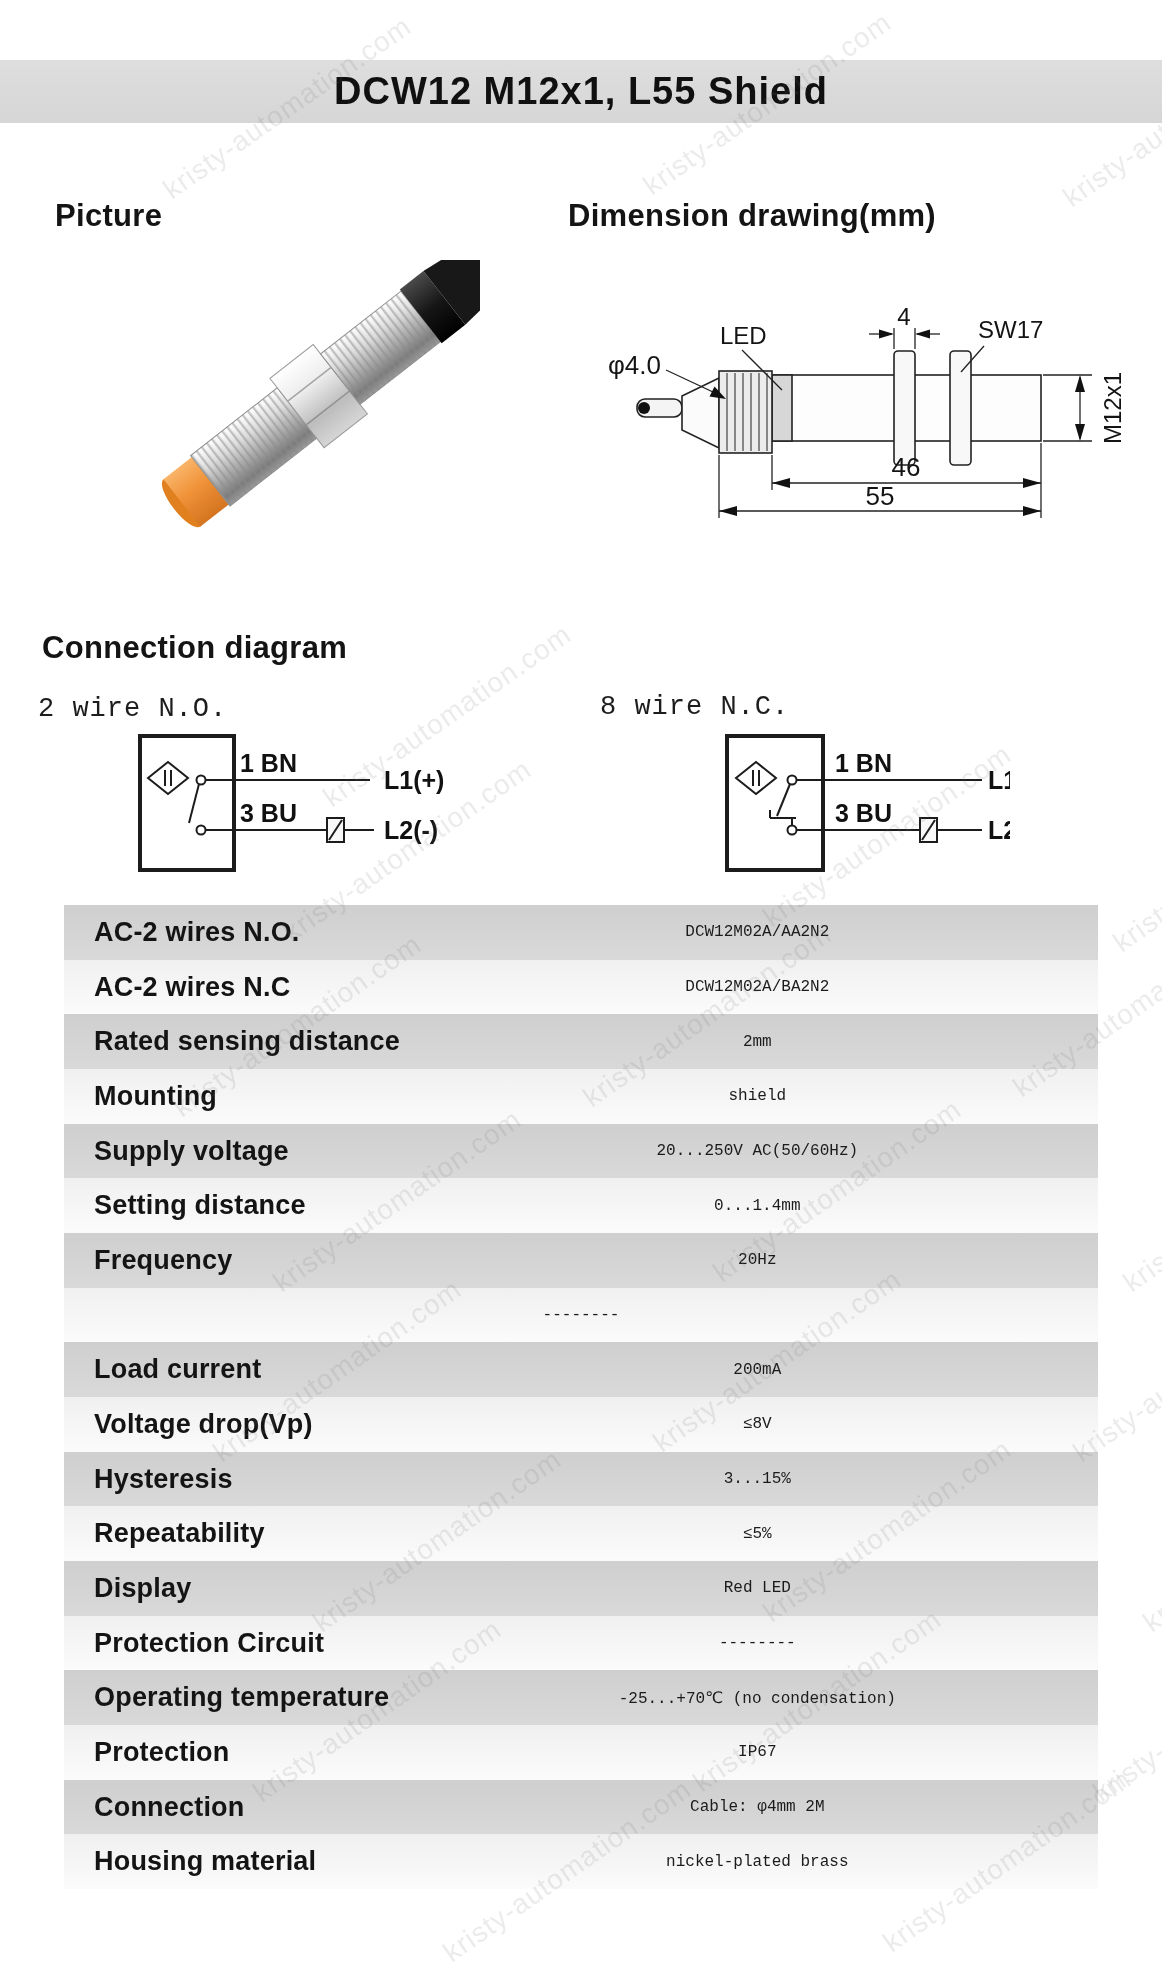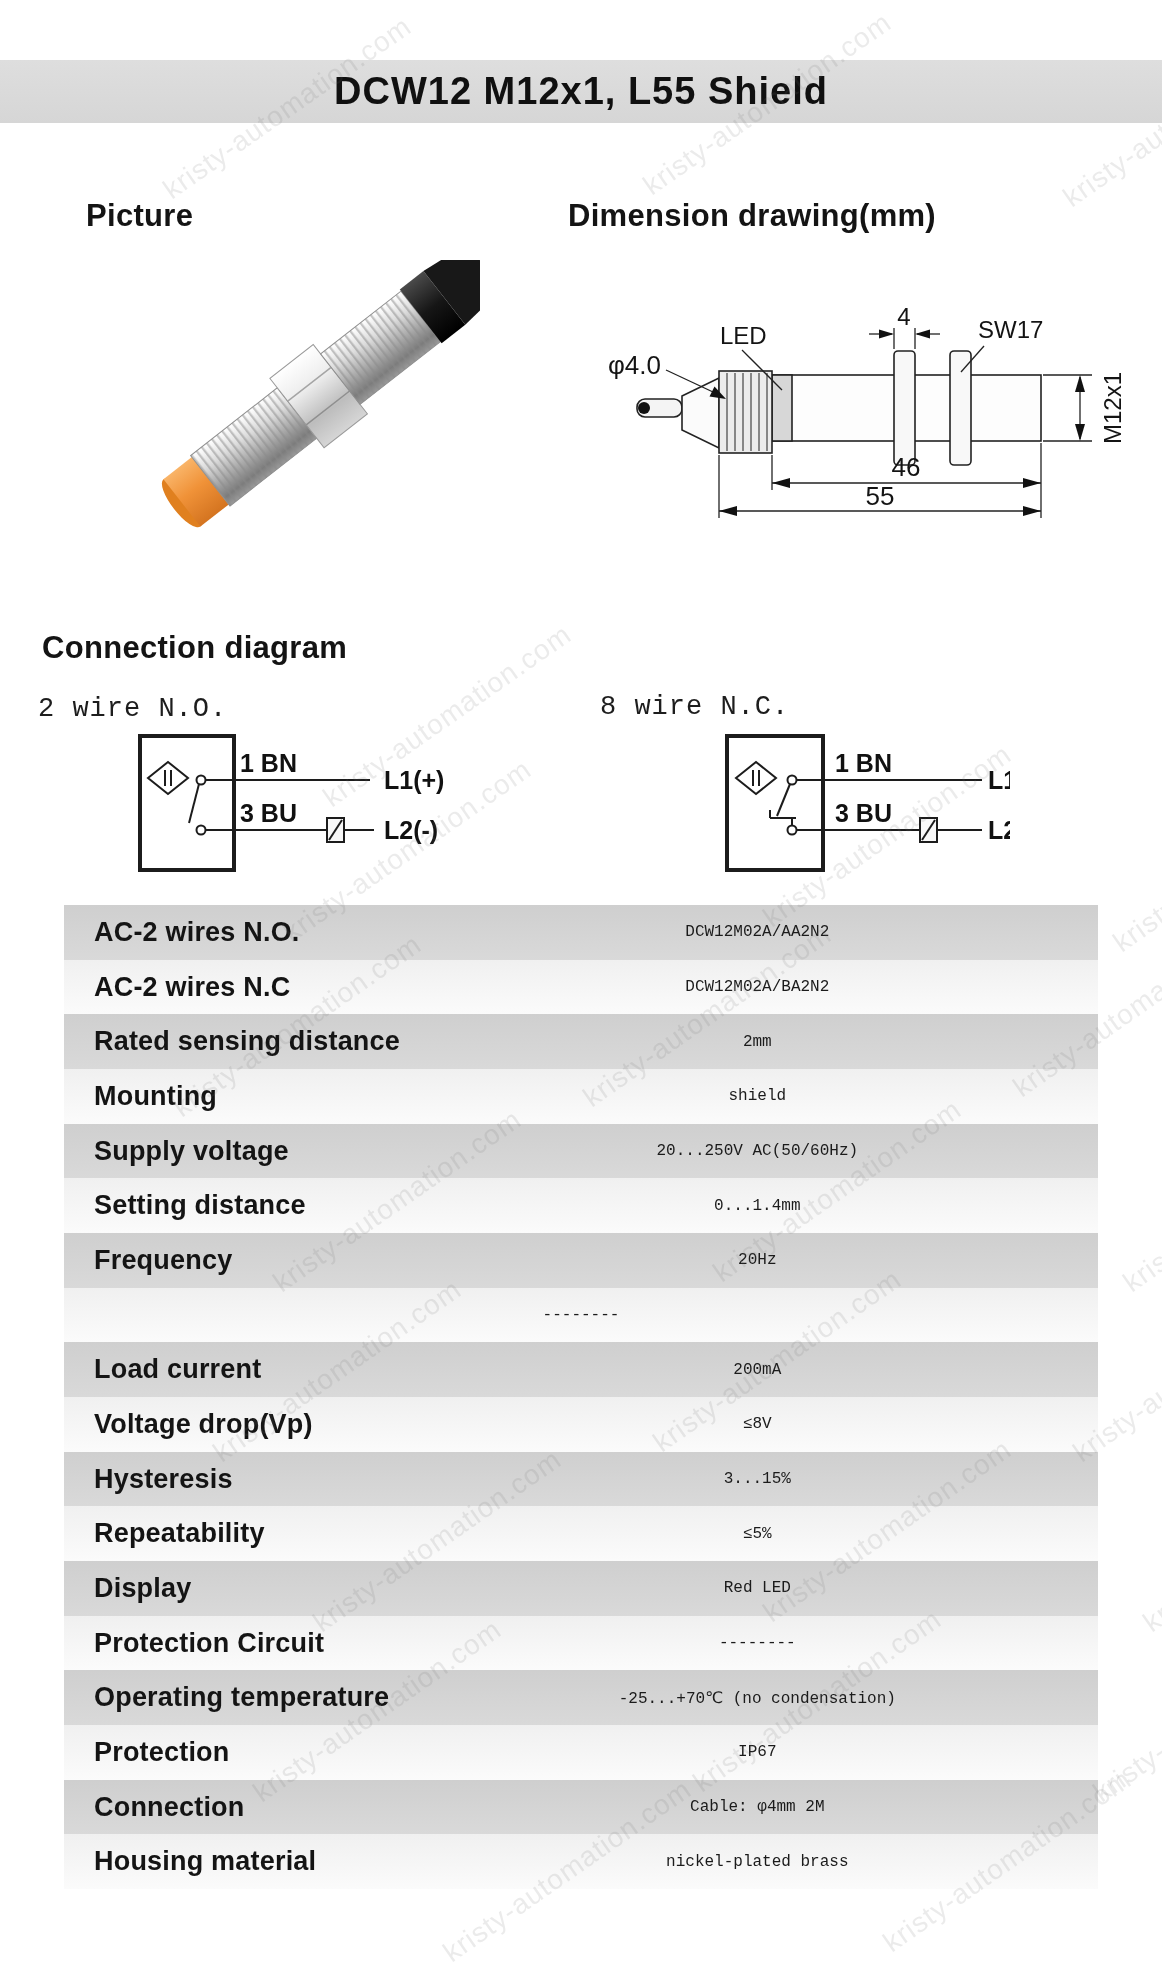--- a/index.html
+++ b/index.html
@@ -2,21 +2,21 @@
 <html><head>
 <meta charset="utf-8">
 <style>
   html,body{margin:0;padding:0;background:#fff;}
   .page{position:relative;width:1162px;height:1980px;background:#ffffff;overflow:hidden;
         font-family:"Liberation Sans",sans-serif;}
   .titlebar{position:absolute;left:0;top:60px;width:1162px;height:63px;
         background:linear-gradient(#dedede,#d6d6d6);text-align:center;line-height:63px;
         font-size:38px;font-weight:700;color:#101010;letter-spacing:1px;}
   .heading{position:absolute;font-size:31px;font-weight:700;color:#141414;letter-spacing:0.3px;}
-  .h-picture{left:86px;top:198px;text-align:right;}
+  .h-picture{left:55px;top:198px;text-align:right;}
   .h-dim{left:568px;top:198px;text-align:center;}
   .h-conn{left:42px;top:630px;}
   .sublabel{position:absolute;font-family:"Liberation Mono","DejaVu Sans Mono",monospace;
         font-size:27px;color:#1d1d1d;letter-spacing:1px;margin-top:22px;}
   .sub-no{left:38px;top:672px;}
   .sub-nc{left:600px;top:670px;}
   .photo-svg{position:absolute;left:100px;top:260px;width:380px;height:330px;}
   .dim-svg{position:absolute;left:580px;top:278px;width:582px;height:260px;}
   .dim-svg text{font-family:"Liberation Sans",sans-serif;font-size:24px;font-weight:500;fill:#141414;}
   .dim-svg text.big{font-size:26px;}

